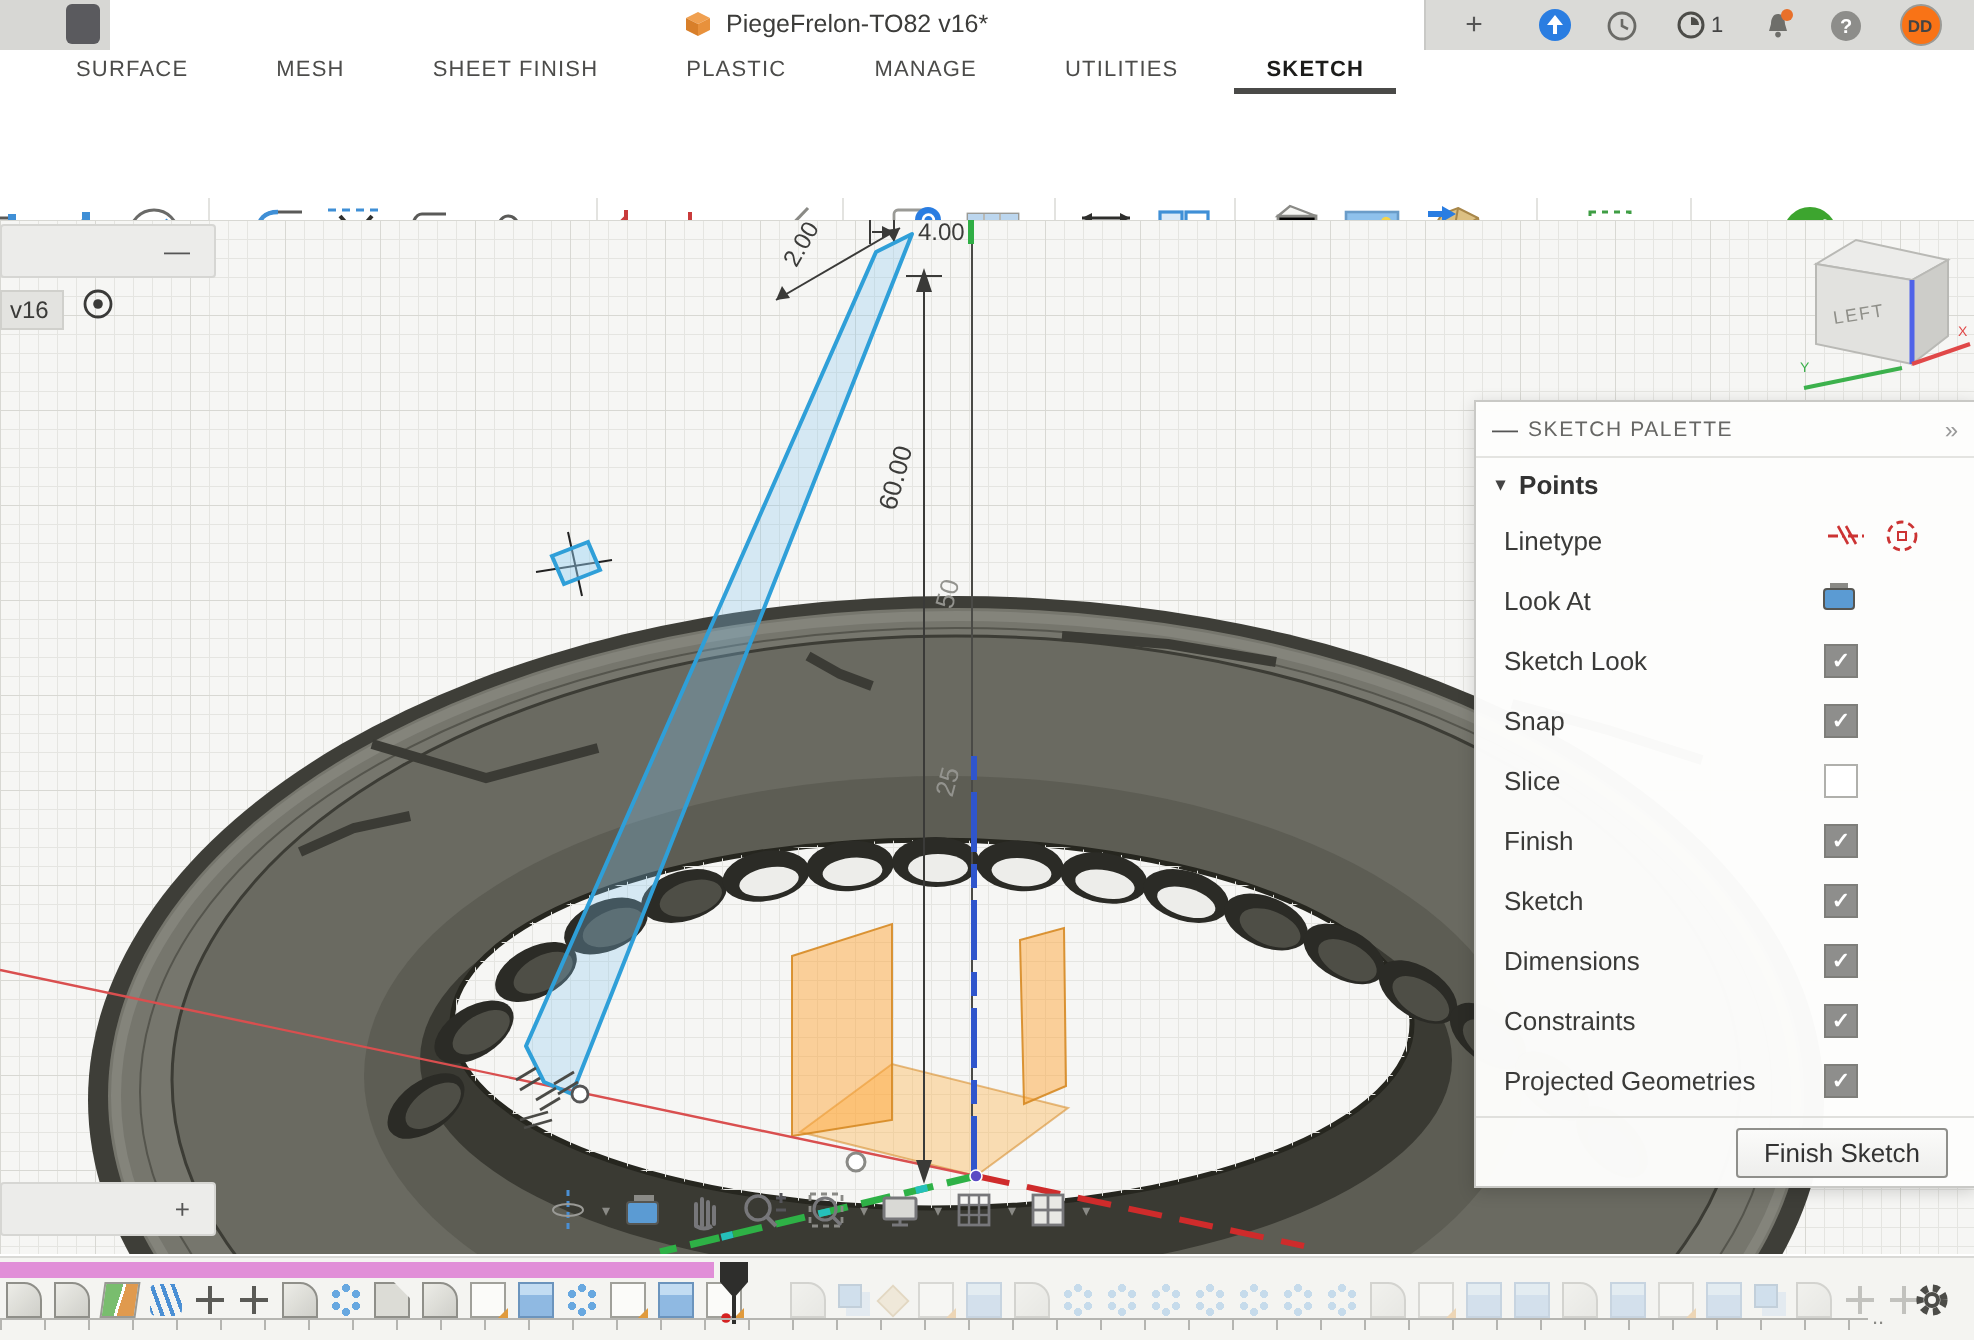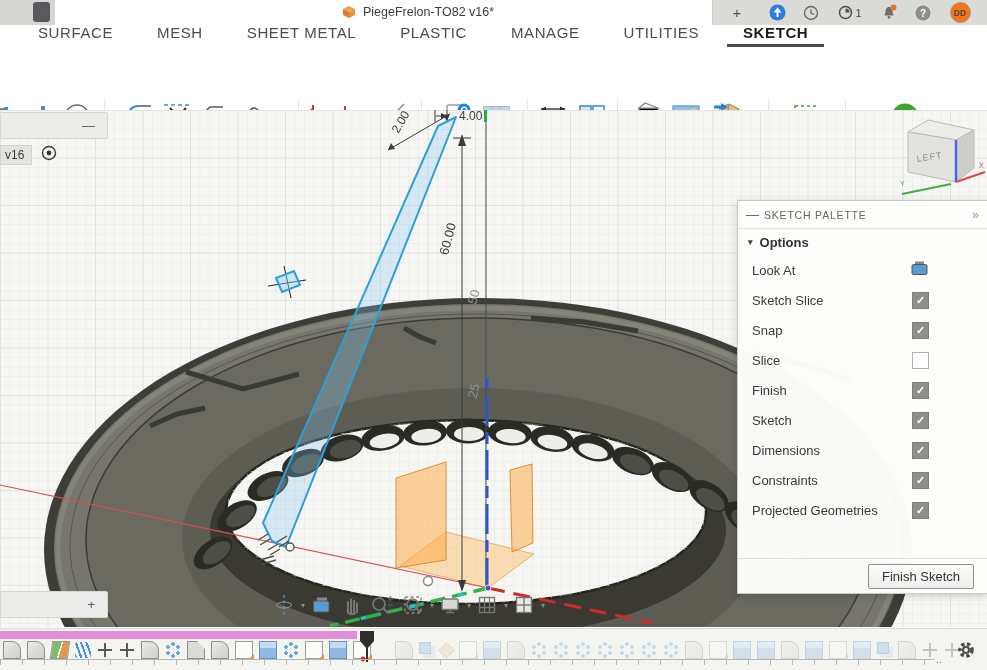--- a/index.html
+++ b/index.html
@@ -21,21 +21,21 @@
   #tb-hist{left:86px;width:24px;}
   #tb-clock{left:118px;width:38px;font-size:11px;color:#444;gap:2px;}
   #tb-bell{left:164px;width:24px;}
   #tb-help{left:198px;width:24px;}
   #tb-avatar{left:232px;width:30px;}
   #tb-avatar .av{width:19px;height:19px;border-radius:50%;background:#f97316;border:1px solid #9a9a96;
      font-size:8.5px;font-weight:bold;color:#444;display:flex;align-items:center;justify-content:center;}
 
   
   #tabbar{position:absolute;left:0;top:25px;width:987px;height:22px;background:#fff;display:flex;align-items:flex-end;padding-left:16px;gap:0;}
-  .tab{position:relative;font-size:15px;letter-spacing:.6px;color:#4c4c4a;padding:0 22px 6px 22px;white-space:nowrap;cursor:pointer;}
+  .tab{position:relative;font-size:11px;letter-spacing:.6px;color:#4c4c4a;padding:0 22px 6px 22px;white-space:nowrap;cursor:pointer;}
   .tab.active{color:#1c1c1a;font-weight:bold;}
   .tab.active::after{content:"";position:absolute;left:6px;right:6px;bottom:0;height:3px;background:#4a4a48;}
 
   
   #toolbar{position:absolute;left:0;top:47px;width:987px;height:63px;background:#fff;border-bottom:1px solid #d2d2cf;}
   .rib-icon{position:absolute;top:53px;width:34px;height:34px;}
   .rib-label{position:absolute;top:92px;transform:translateX(-50%);font-size:10.5px;letter-spacing:.4px;color:#5a5a58;white-space:nowrap;cursor:pointer;}
   .rib-label::after{content:" ▾";font-size:8px;color:#777;}
   .rib-sep{position:absolute;top:52px;width:1px;height:52px;background:#e3e3e0;}
 
@@ -161,21 +161,21 @@
       </span>
       <span class="tbr-item" id="tb-avatar">
         <span class="av">DD</span>
       </span>
     </div>
   </div>
 
   <div id="tabbar">
       <span class="tab">SURFACE</span>
       <span class="tab">MESH</span>
-      <span class="tab">SHEET METAL</span>
+      <span class="tab">SHEET FINISH</span>
       <span class="tab">PLASTIC</span>
       <span class="tab">MANAGE</span>
       <span class="tab">UTILITIES</span>
       <span class="tab active">SKETCH</span>
     </div>
 
   <div id="toolbar">
 
     <span class="rib-icon" style="left:-15px">
       <svg width="34" height="34">
@@ -622,34 +622,48 @@
       </div>
 
     <div id="palette">
       <div id="pal-header">
         <span id="pal-min">—</span>
         <span id="pal-title">SKETCH PALETTE</span>
         <span id="pal-exp">»</span>
       </div>
       <div id="pal-options">
         <span class="tri">▾</span>
-        <span>Options</span>
+        <span>Points</span>
       </div>
       <div id="pal-rows">
+          <div class="pal-row">
+            <span class="lbl">Linetype</span>
+            <span class="pal-ctl wide">
+              <span><svg width="20" height="18">
+                  <line x1="1" y1="9" x2="19" y2="9" stroke="#c33" stroke-width="1.4" stroke-dasharray="5 2 1 2"></line>
+                  <line x1="6" y1="4" x2="11" y2="13" stroke="#c33" stroke-width="1.3"></line>
+                  <line x1="10" y1="4" x2="15" y2="13" stroke="#c33" stroke-width="1.3"></line>
+                </svg></span>
+              <span><svg width="20" height="18">
+                  <circle cx="10" cy="9" r="7" fill="none" stroke="#c33" stroke-width="1.4" stroke-dasharray="3.5 2.5"></circle>
+                  <rect x="8" y="7" width="4" height="4" fill="none" stroke="#c33" stroke-width="1"></rect>
+                </svg></span>
+            </span>
+          </div>
           <div class="pal-row">
             <span class="lbl">Look At</span>
             <span class="pal-ctl">
               <span><svg width="19" height="16">
                   <rect x="5" y="1.5" width="9" height="3" fill="#8a8a86"></rect>
                   <rect x="2" y="4.5" width="15" height="10" rx="1.5" fill="#5b9bd3" stroke="#565652"></rect>
                 </svg></span>
             </span>
           </div>
           <div class="pal-row">
-            <span class="lbl">Sketch Slice</span>
+            <span class="lbl">Sketch Look</span>
             <span class="pal-ctl">
               <span class="cb checked">✓</span>
             </span>
           </div>
           <div class="pal-row">
             <span class="lbl">Snap</span>
             <span class="pal-ctl">
               <span class="cb checked">✓</span>
             </span>
           </div>

